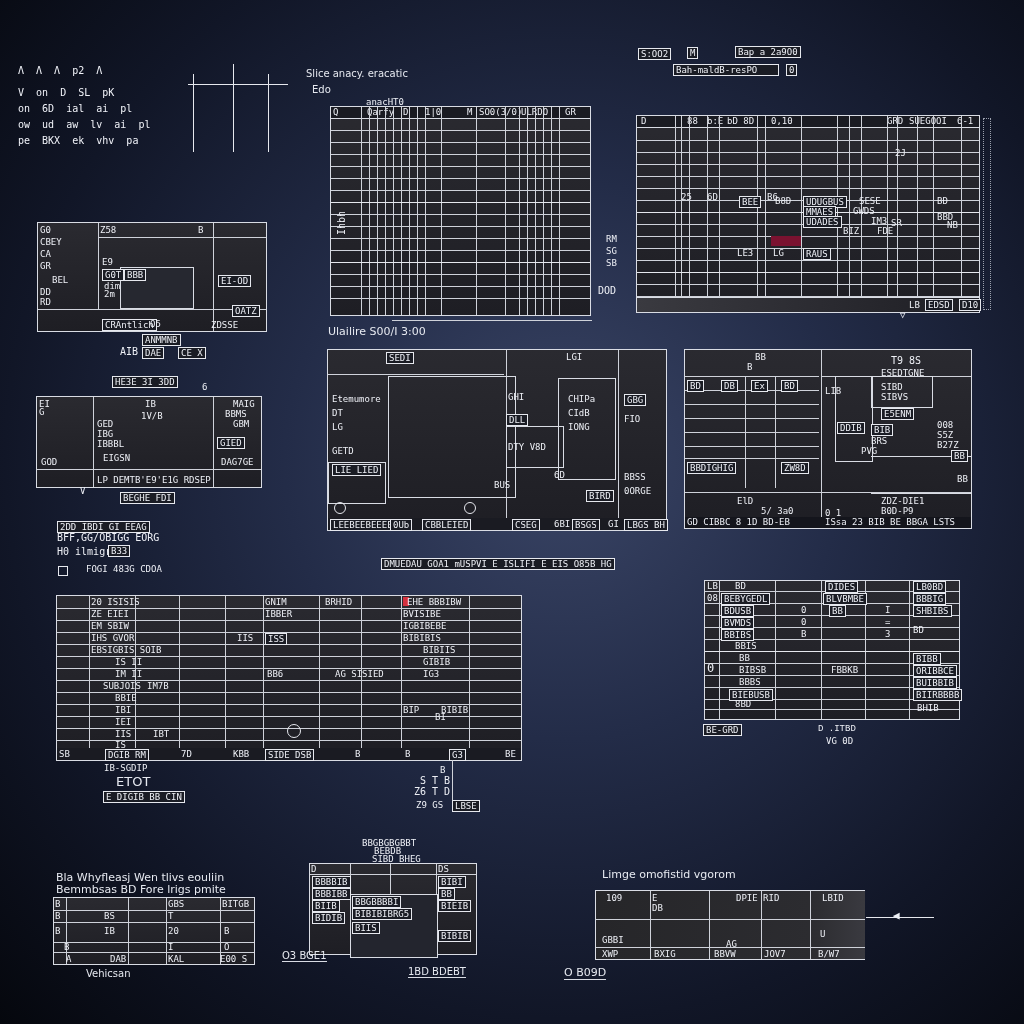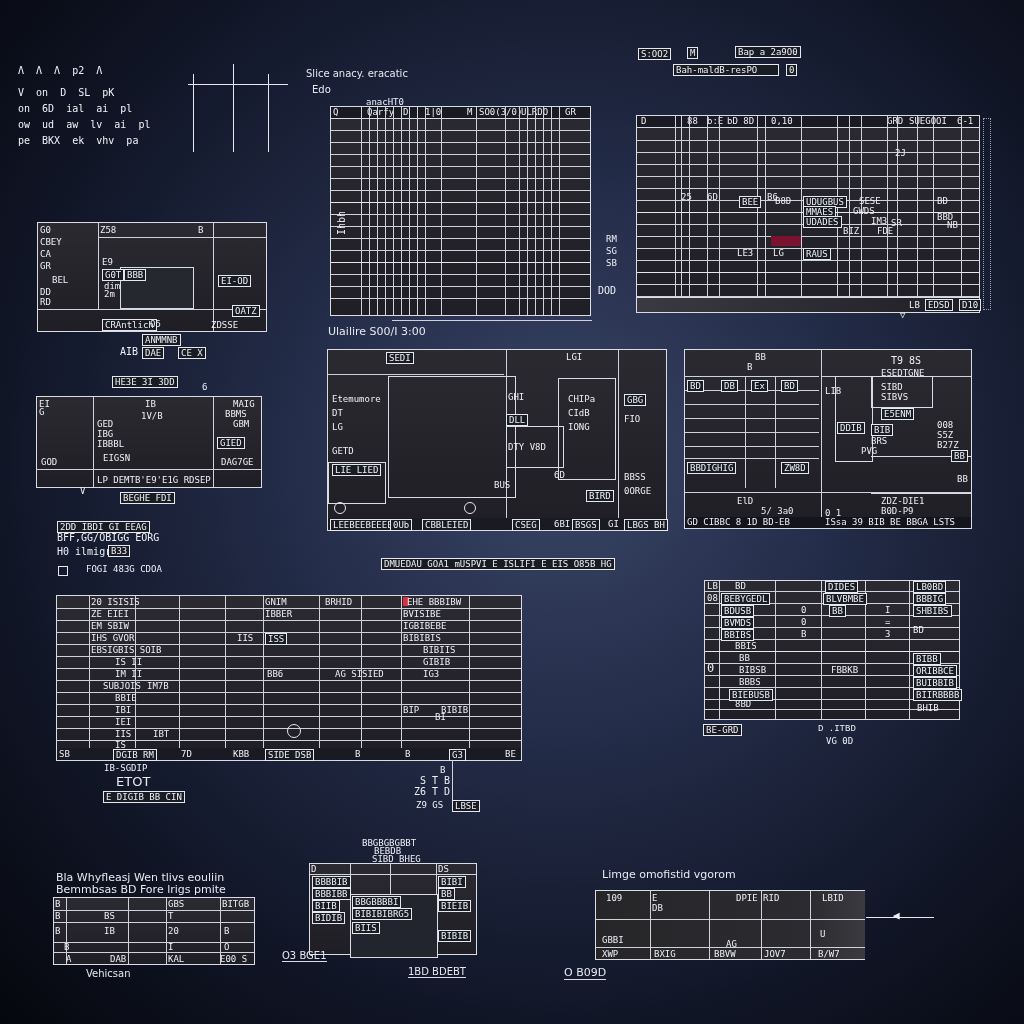--- a/index.html
+++ b/index.html
@@ -305,21 +305,21 @@
   <span class="lbl boxed" style="left:152px;top:72px;">DDIB</span>
   <span class="lbl boxed" style="left:2px;top:112px;">BBDIGHIG</span>
   <span class="lbl boxed" style="left:96px;top:112px;">ZW8D</span>
   <span class="lbl" style="left:52px;top:146px;">ElD</span>
   <span class="lbl" style="left:76px;top:156px;">5/ 3a0</span>
   <span class="lbl" style="left:196px;top:146px;">ZDZ-DIE1</span>
   <span class="lbl" style="left:196px;top:156px;">B0D-P9</span>
   <span class="lbl" style="left:140px;top:158px;">0 1</span>
   <div class="abs" style="left:0;bottom:0;right:0;height:11px;background:#14151c;">
     <span class="lbl" style="left:2px;top:0;">GD CIBBC 8 1D BD-EB</span>
-    <span class="lbl" style="left:140px;top:0;">ISsa 39 BIB BE BBGA LSTS</span>
+    <span class="lbl" style="left:140px;top:0;">ISsa 23 BIB BE BBGA LSTS</span>
   </div>
 </div>
 
 <div class="lbl boxed" style="left:57px;top:521px;">2DD IBDI GI EEAG</div>
 <div class="lbl" style="left:57px;top:533px;font-size:10px;">BFF,GG/OBIGG EORG</div>
 <div class="lbl" style="left:57px;top:547px;font-size:10px;">H0 ilmigre</div>
 <div class="lbl boxed" style="left:108px;top:545px;">B33</div>
 <div class="abs" style="left:58px;top:566px;width:8px;height:8px;border:1px solid #e6e8ee;"></div>
 <div class="lbl" style="left:86px;top:564px;">FOGI 483G CDOA</div>
 
@@ -377,21 +377,21 @@
   <span class="lbl" style="left:366px;top:49px;">BIBIIS</span>
   <span class="lbl" style="left:366px;top:61px;">GIBIB</span>
   <span class="lbl" style="left:366px;top:73px;">IG3</span>
   <span class="lbl" style="left:346px;top:109px;">BIP</span>
   <span class="lbl" style="left:384px;top:109px;">BIBIB</span>
   <span class="lbl" style="left:378px;top:116px;">BI</span>
   <span class="lbl" style="left:268px;top:1px;">BRHID</span>
   <div class="circle" style="left:230px;top:128px;width:14px;height:14px;"></div>
   <div class="abs" style="left:0;bottom:0;right:0;height:12px;background:#1a1b22;">
     <span class="lbl" style="left:2px;top:1px;">SB</span>
-    <span class="lbl boxed" style="left:56px;top:1px;">DGIB RM</span>
+    <span class="lbl boxed" style="left:48px;top:1px;">DGIB RM</span>
     <span class="lbl" style="left:124px;top:1px;">7D</span>
     <span class="lbl" style="left:176px;top:1px;">KBB</span>
     <span class="lbl boxed" style="left:208px;top:1px;">SIDE DSB</span>
     <span class="lbl" style="left:298px;top:1px;">B</span>
     <span class="lbl" style="left:348px;top:1px;">B</span>
     <span class="lbl boxed" style="left:392px;top:1px;">G3</span>
     <span class="lbl" style="left:448px;top:1px;">BE</span>
   </div>
 </div>
 <div class="lbl" style="left:104px;top:763px;">IB-SGDIP</div>

